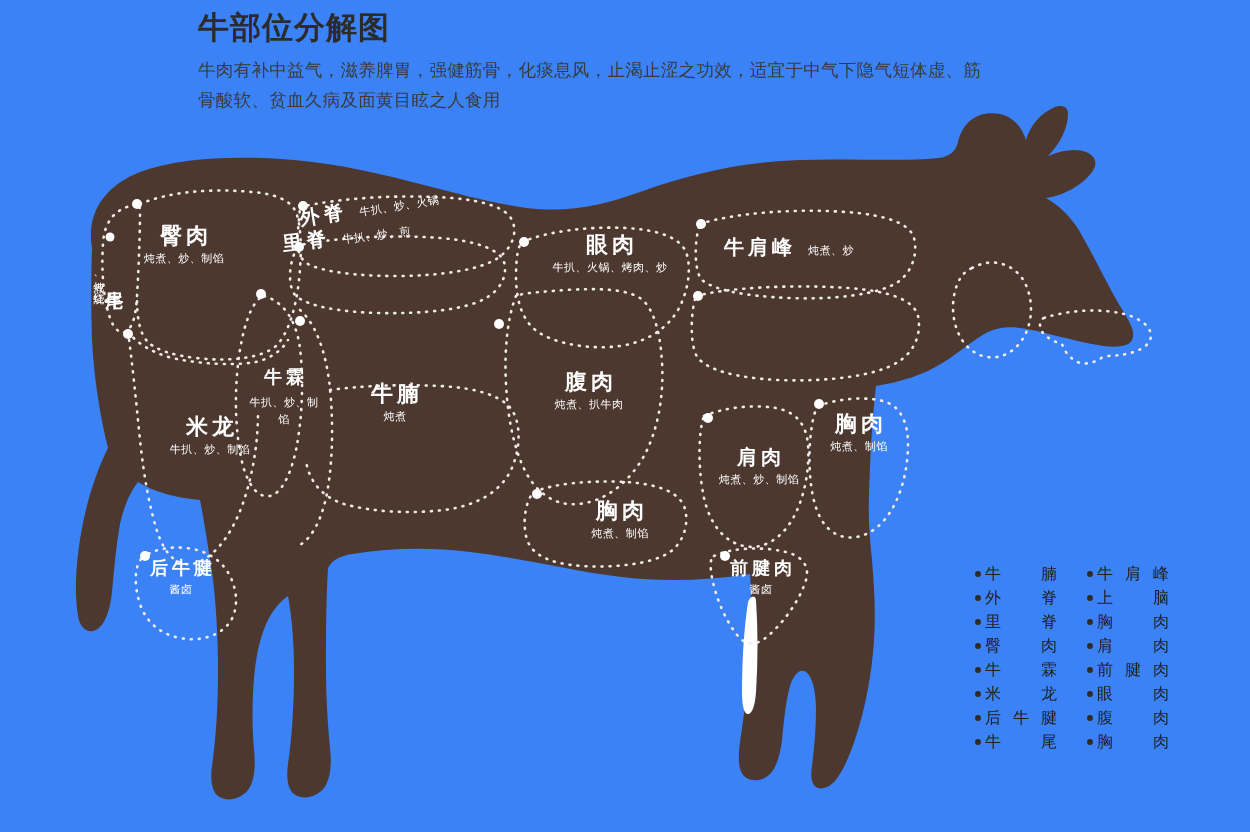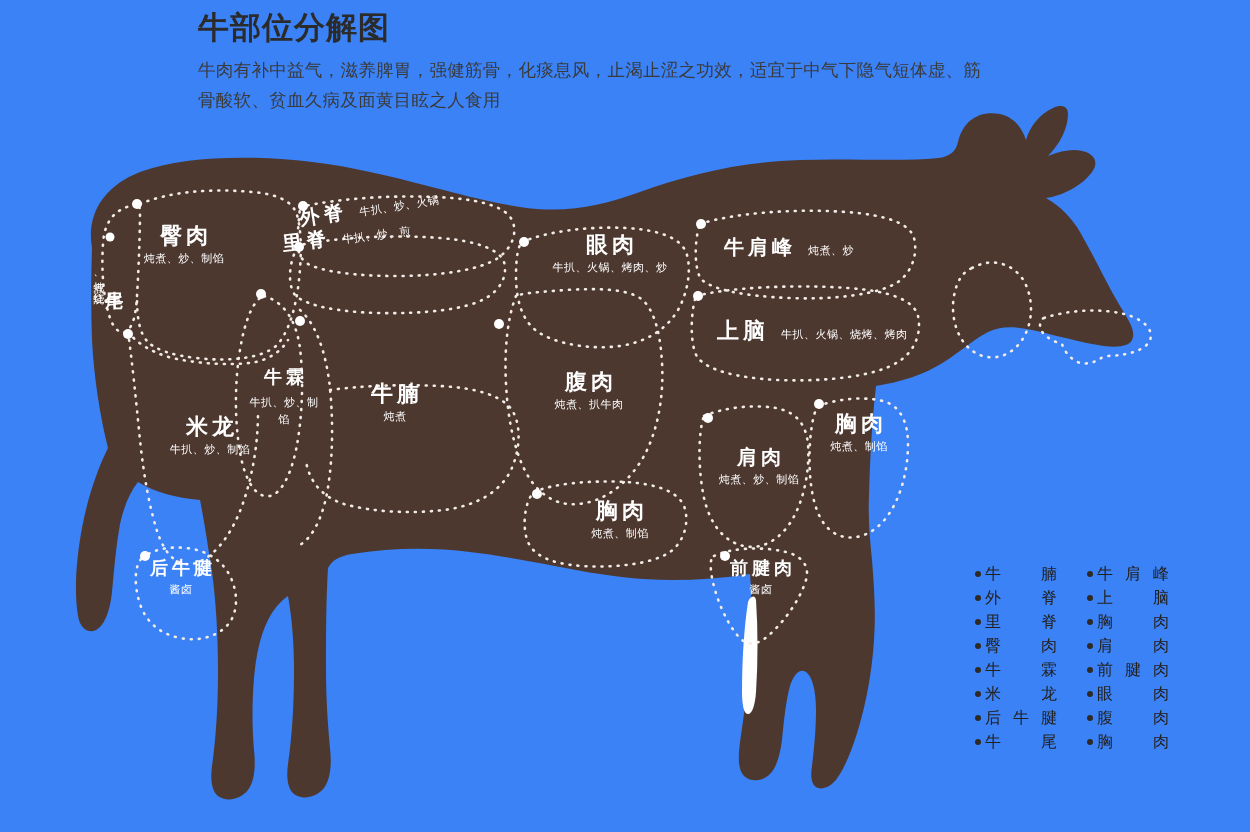--- a/index.html
+++ b/index.html
@@ -323,24 +323,20 @@
   <div class="cut sz-lg" style="left:535px; top:232px; width:150px;">
     <span class="nm">眼肉</span>
     <span class="uses">牛扒、火锅、烤肉、炒</span>
   </div>
 
   <div class="cut inline sz-md" style="left:720px; top:236px;">
     <span class="nm">牛肩峰</span>
     <span class="uses">炖煮、炒</span>
   </div>
 
-  <div class="cut inline sz-lg" style="left:713px; top:318px;">
-    <span class="nm">上脑</span>
-    <span class="uses">牛扒、火锅、烧烤、烤肉</span>
-  </div>
 
   <div class="cut sz-lg" style="left:150px; top:414px; width:120px;">
     <span class="nm">米龙</span>
     <span class="uses">牛扒、炒、制馅</span>
   </div>
 
   <div class="cut sz-sm" style="left:249px; top:363px; width:70px; line-height:1.5;">
     <span class="nm">牛霖</span>
     <span class="uses" style="white-space:normal;">牛扒、炒、制馅</span>
   </div>

